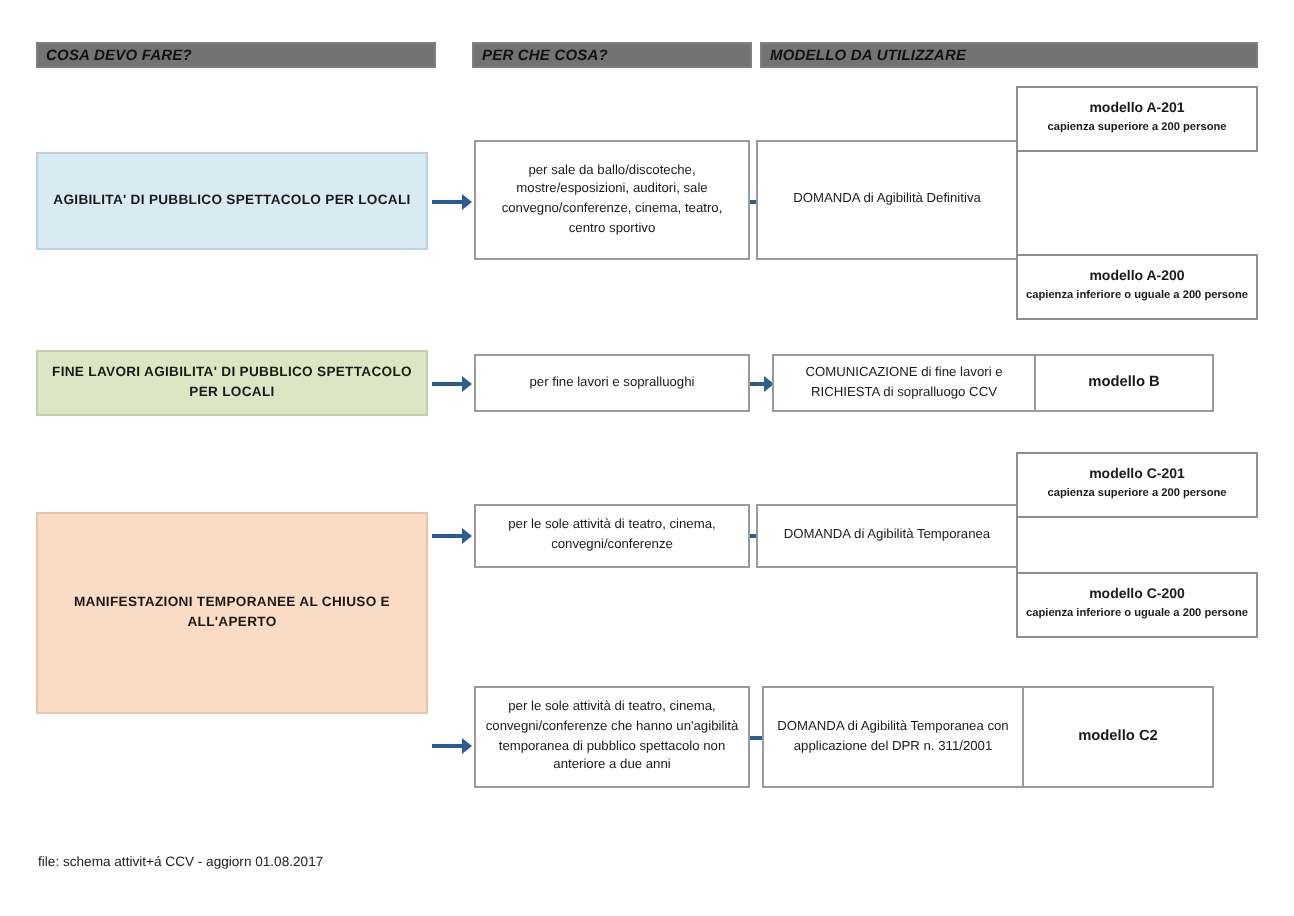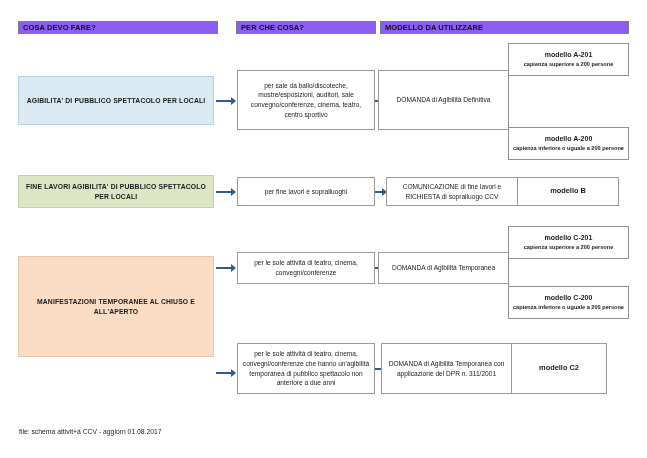--- a/index.html
+++ b/index.html
@@ -15,31 +15,32 @@
     color: #1a1a1a;
     overflow: hidden;
   }
   .canvas {
     position: absolute;
     inset: 0;
   }
   
   .hdr {
     position: absolute;
-    background: #8b5cf6;
+    background: #737373;
     border: 1px solid #7f7f7f;
     font-size: 7.5px;
     font-weight: bold;
     letter-spacing: .1px;
     color: #111;
     display: flex;
     align-items: center;
     padding-left: 4px;
     box-sizing: border-box;
     height: 13px;
+    font-style: italic;
   }
   
   .box {
     position: absolute;
     box-sizing: border-box;
     border: 1px solid #9a9a9a;
     display: flex;
     align-items: center;
     justify-content: center;
     text-align: center;
@@ -171,21 +172,21 @@
 
   <div class="arrow" style="left:375px; top:187px; width:12px;">
     <div class="shaft"></div>
     <div class="head"></div>
   </div>
 
   <div class="box" style="left:386px; top:177px; width:132px; height:29px;">
     <span>COMUNICAZIONE di fine lavori e RICHIESTA di sopralluogo CCV</span>
   </div>
 
-  <div class="box modelplain" style="left:517px; top:177px; width:102px; height:29px;">
+  <div class="box modelplain" style="left:517px; top:177px; width:90px; height:29px;">
     <span>modello B</span>
   </div>
 
   <div class="box cat orange" style="left:18px; top:256px; width:196px; height:101px;">
     <span>MANIFESTAZIONI TEMPORANEE AL CHIUSO E ALL'APERTO</span>
   </div>
 
   <div class="arrow" style="left:216px; top:263px; width:20px;">
     <div class="shaft"></div>
     <div class="head"></div>

